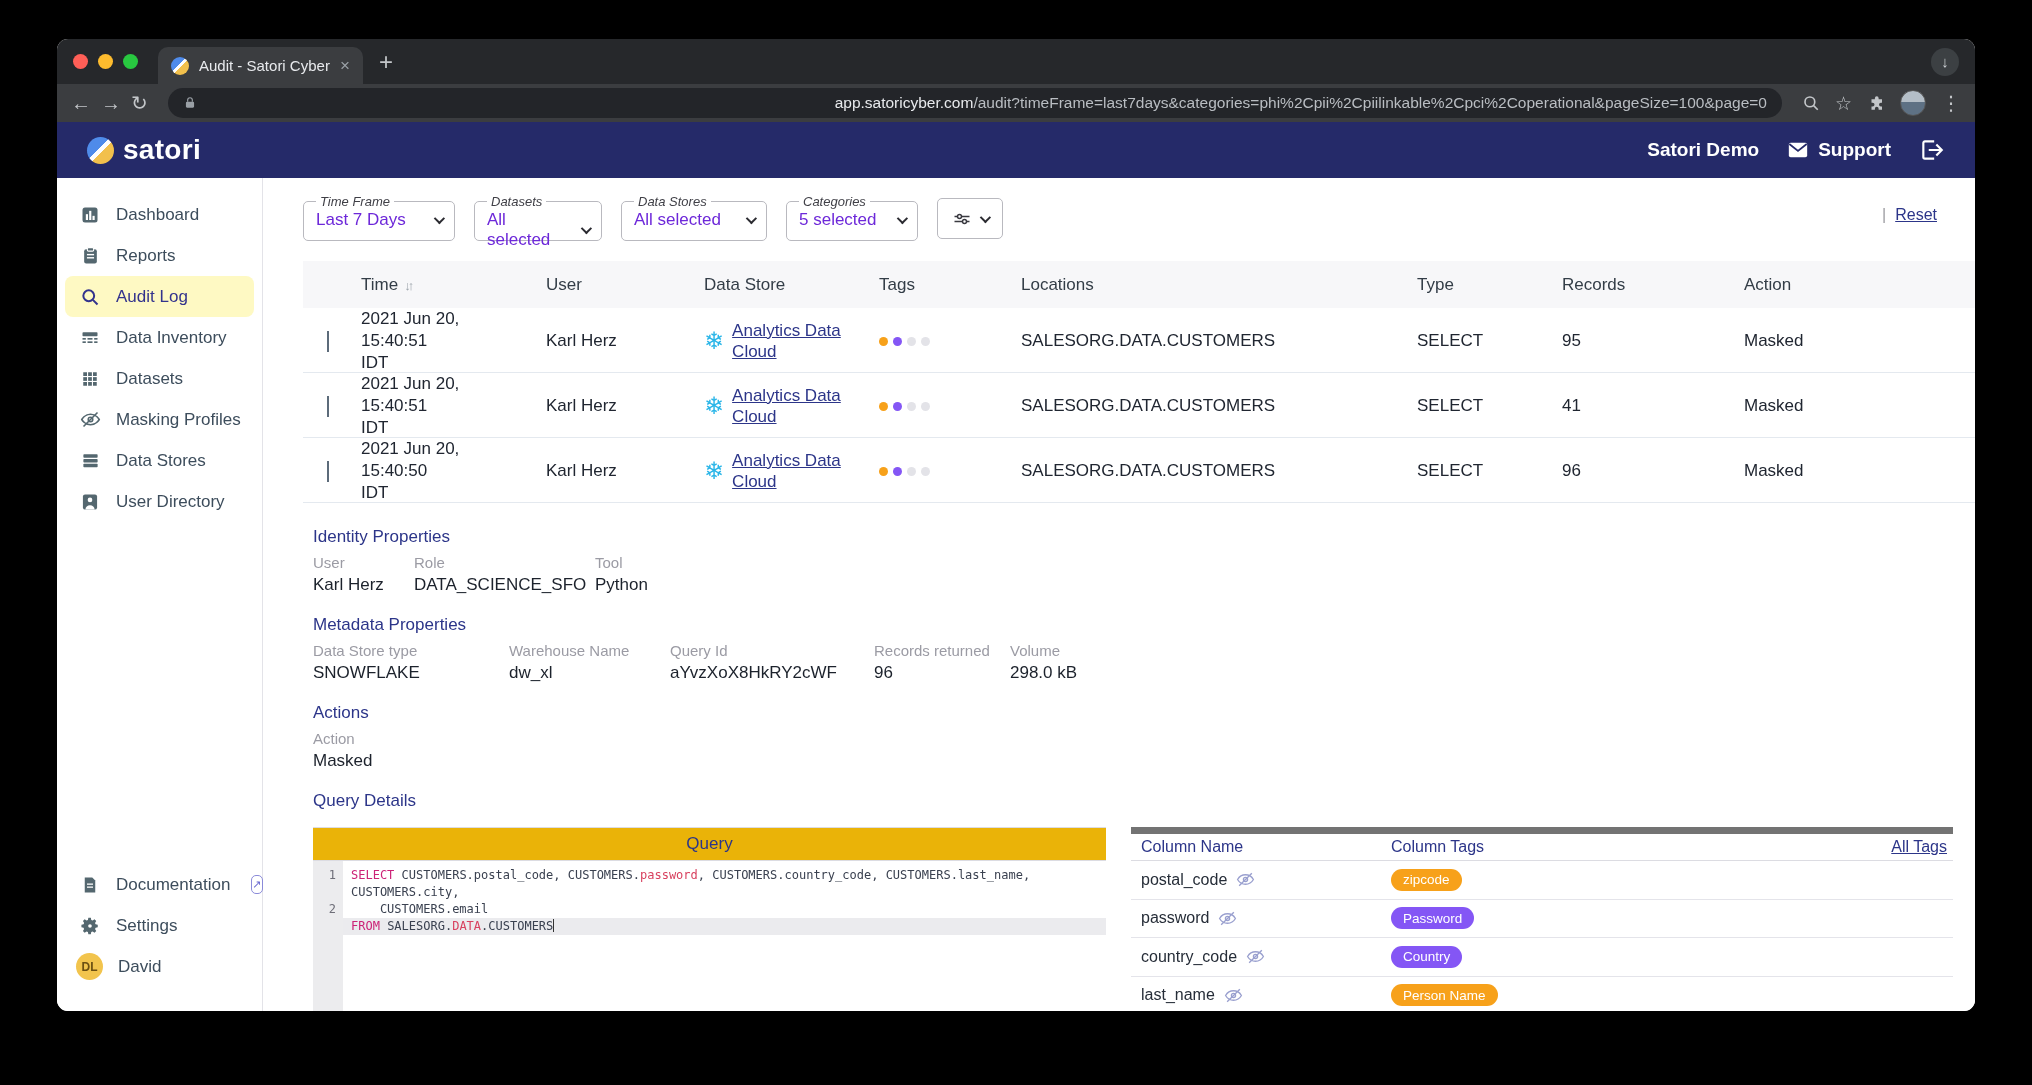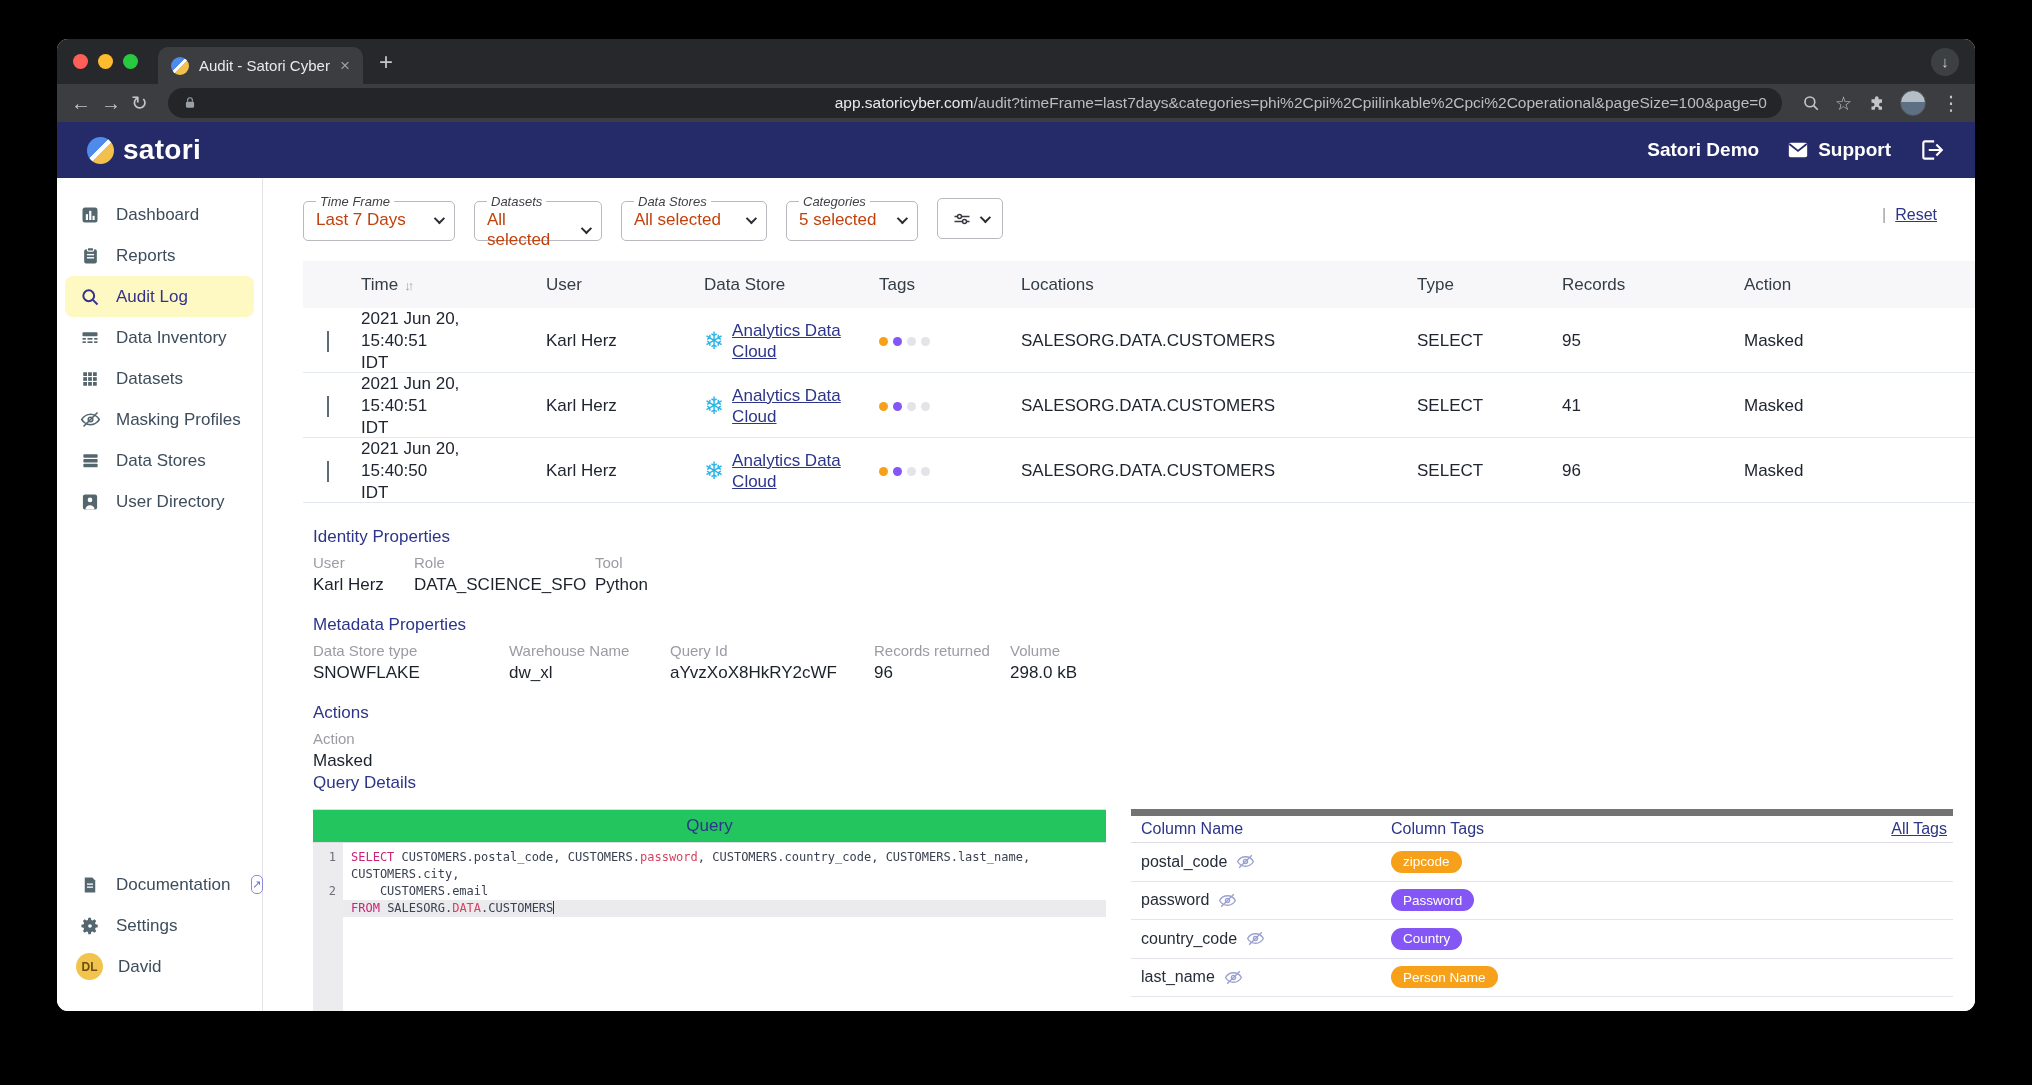--- a/index.html
+++ b/index.html
@@ -48,21 +48,21 @@
   .side-footer{margin-top:auto;display:flex;flex-direction:column;}
   .ext-badge{width:19px;height:19px;border:1.6px solid #8b8bd9;border-radius:5px;color:#6a6ad0;font-size:11px;display:flex;align-items:center;justify-content:center;margin-left:6px;}
   .avatar-dl{width:27px;height:27px;border-radius:50%;background:#f2c44d;color:#6b4f12;font-size:12px;font-weight:700;display:flex;align-items:center;justify-content:center;flex:none;margin-left:-3px;}
 
   .content{flex:1;min-width:0;display:flex;flex-direction:column;padding:16px 0 0 40px;}
 
   
   .filterbar{display:flex;align-items:flex-start;gap:19px;padding-right:38px;flex:none;}
   fieldset{border:1px solid #b9b9bf;border-radius:5px;padding:1px 12px 8px;height:47px;}
   legend{font-size:13px;color:#3f3f46;padding:0 4px;font-style:italic;}
-  .f-value{font-size:17px;color:#c2410c;display:flex;align-items:center;justify-content:space-between;gap:16px;}
+  .f-value{font-size:17px;color:#6d28d9;display:flex;align-items:center;justify-content:space-between;gap:16px;}
   .chev{width:8px;height:8px;border-right:2px solid #2b2b31;border-bottom:2px solid #2b2b31;transform:rotate(45deg) translateY(-2px);flex:none;}
   .gear-btn{width:66px;height:41px;border:1px solid #b9b9bf;border-radius:5px;display:flex;align-items:center;justify-content:center;gap:8px;margin-top:4px;}
   .reset{margin-left:auto;font-size:16px;display:flex;gap:9px;align-items:center;margin-top:12px;}
   .reset .sep{color:#9a9aa0;}
   .reset a{color:var(--link_navy);text-decoration:underline;}
 
   
   .cols{display:grid;grid-template-columns:42px 185px 158px 175px 142px 396px 145px 182px 1fr;align-items:center;}
   .thead{background:#f7f7f9;height:47px;margin-top:20px;font-size:17px;color:#333d47;flex:none;}
   .thead>div{padding-left:16px;}
@@ -86,21 +86,21 @@
   .fields{display:flex;}
   .field{display:flex;flex-direction:column;}
   .f-label{font-size:15px;color:#9b9ba4;margin-bottom:4px;}
   .f-val{font-size:17px;color:#1c222c;}
   .id-f1{width:101px}.id-f2{width:181px}
   .md-f1{width:196px}.md-f2{width:161px}.md-f3{width:204px}.md-f4{width:136px}
   .sec{margin-bottom:20px;}
 
   .panels{display:flex;flex:1;min-height:0;margin-top:9px;}
   .query-panel{width:793px;display:flex;flex-direction:column;flex:none;}
-  .qp-header{height:34px;border-top:1px solid #dcdce2;border-bottom:1px solid #dcdce2;background:#22c55e;display:flex;align-items:center;justify-content:center;color:var(--heading_navy);font-size:17px;flex:none;}
+  .qp-header{height:34px;border-top:1px solid #dcdce2;border-bottom:1px solid #dcdce2;background:#eab308;display:flex;align-items:center;justify-content:center;color:var(--heading_navy);font-size:17px;flex:none;}
   .qp-body{flex:1;display:flex;min-height:0;}
   .gutter{width:30px;background:#ececee;color:#6e6e78;font-family:"DejaVu Sans Mono",monospace;font-size:12px;text-align:right;padding:6px 7px 0 0;flex:none;}
   .gn{line-height:17px;}
   .code{flex:1;font-family:"DejaVu Sans Mono",monospace;font-size:12px;line-height:17px;color:#3a4150;padding-top:6px;min-width:0;}
   .code-line{padding:0 8px;white-space:pre-wrap;}
   .indent{padding-left:calc(8px + 4ch);}
   .l2{background:#ebebee;}
   .kw{color:var(--code_keyword);}
   .hl{color:var(--code_highlight);}
   .cursor{display:inline-block;width:1px;height:13px;background:#333;vertical-align:-2px;}
@@ -467,21 +467,21 @@
                 <span class="f-label">Records returned</span>
                 <span class="f-val">96</span>
               </div>
             <div class="field">
                 <span class="f-label">Volume</span>
                 <span class="f-val">298.0 kB</span>
               </div>
           </div>
         </div>
 
-        <div class="sec" style="margin-bottom:2px">
+        <div class="sec" style="margin-bottom:20px">
           <div class="sec-title">Actions</div>
           <div class="fields">
             <div class="field">
                 <span class="f-label">Action</span>
                 <span class="f-val">Masked</span>
               </div>
           </div>
         </div>
 
         <div class="sec-title">Query Details</div>

